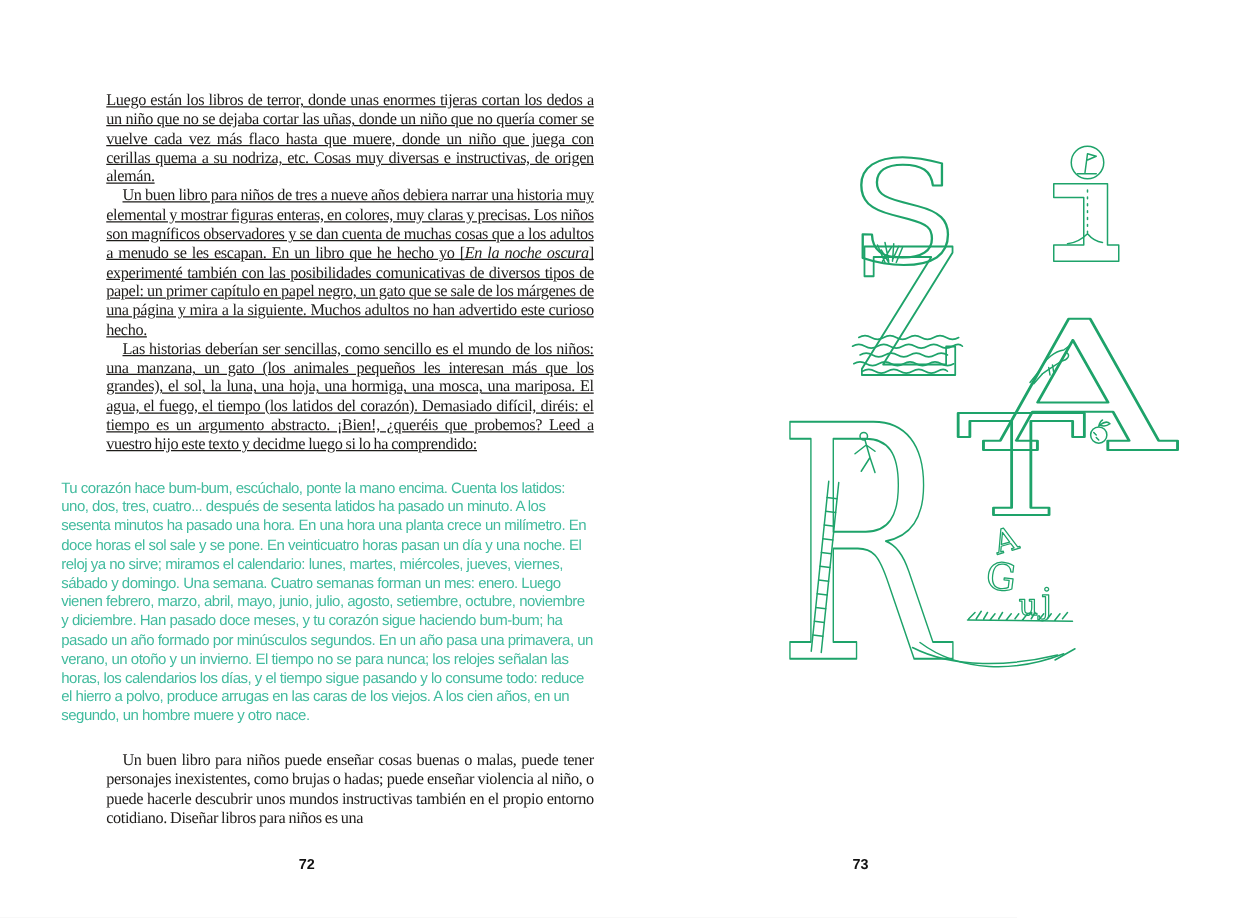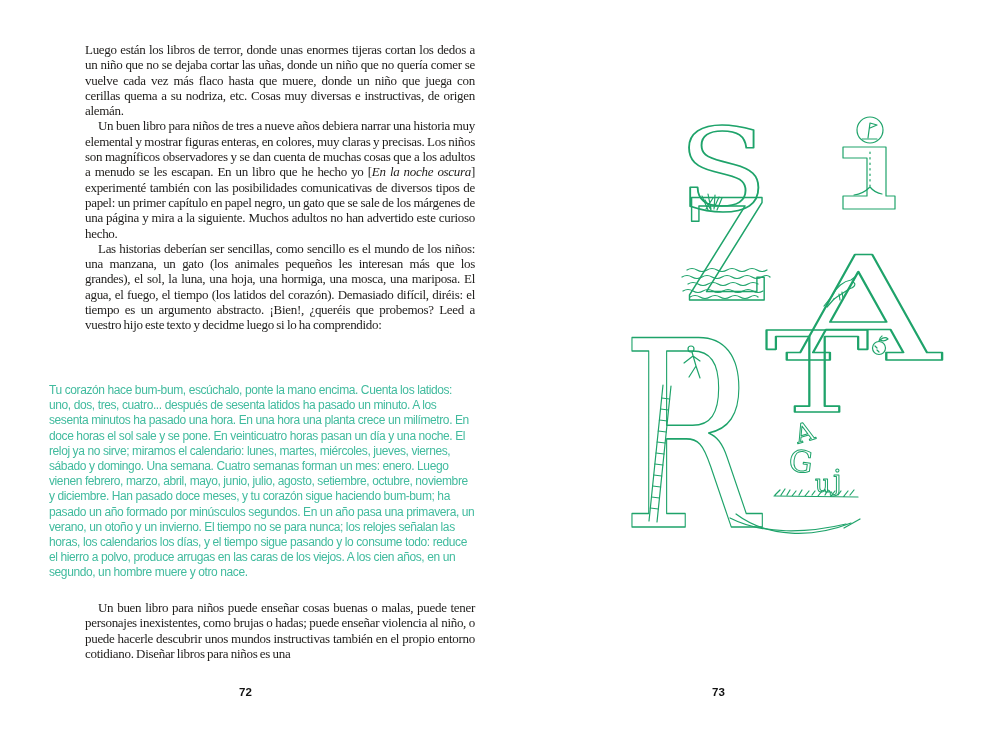--- a/index.html
+++ b/index.html
@@ -24,34 +24,34 @@
     position:absolute;left:49px;top:383px;width:426px;
     font-family:"Liberation Sans",sans-serif;color:var(--quote);
     font-size:12px;line-height:15.2px;letter-spacing:-0.4px;text-align:left;
   }
   .quote-block p{margin:0;}
   .page-num{
     position:absolute;top:686px;font-family:"Liberation Sans",sans-serif;
     font-weight:bold;font-size:11.5px;color:#121212;
   }
   .page-num.left{left:239px;}
-  .page-num.right{left:712px;}
+  .page-num.right{left:682px;}
   .collage{position:absolute;left:618px;top:88px;width:345px;height:470px;}
   .collage .ink{fill:none;stroke:var(--ink);stroke-linecap:round;stroke-linejoin:round;}
   .collage text{font-family:"DejaVu Serif",serif;stroke-width:1.6;}
   .collage text.tiny{stroke-width:1;}
   .collage path,.collage circle,.collage ellipse{stroke-width:1.2;}
   .ital{font-style:italic;}
 </style>
 </head>
 <body>
 
 <div class="stage">
 
-  <div class="text-col" style="top:42px;">
+  <div class="text-col" style="top:72px;text-decoration:underline;">
     <p>Luego están los libros de terror, donde unas enormes tijeras cortan los dedos a un niño que no se dejaba cortar las uñas, donde un niño que no quería comer se vuelve cada vez más flaco hasta que muere, donde un niño que juega con cerillas quema a su nodriza, etc. Cosas muy diversas e instructivas, de origen alemán.</p>
     <p class="indented"><span>Un buen libro para niños de tres a nueve años debiera narrar una historia muy elemental y mostrar figuras enteras, en colores, muy claras y precisas. Los niños son magníficos observadores y se dan cuenta de muchas cosas que a los adultos a menudo se les escapan. En un libro que he hecho yo [</span><span class="ital">En la noche oscura</span><span>] experimenté también con las posibilidades comunicativas de diversos tipos de papel: un primer capítulo en papel negro, un gato que se sale de los márgenes de una página y mira a la siguiente. Muchos adultos no han advertido este curioso hecho.</span></p>
     <p class="indented">Las historias deberían ser sencillas, como sencillo es el mundo de los niños: una manzana, un gato (los animales pequeños les interesan más que los grandes), el sol, la luna, una hoja, una hormiga, una mosca, una mariposa. El agua, el fuego, el tiempo (los latidos del corazón). Demasiado difícil, diréis: el tiempo es un argumento abstracto. ¡Bien!, ¿queréis que probemos? Leed a vuestro hijo este texto y decidme luego si lo ha comprendido:</p>
   </div>
 
   <div class="quote-block">
     <p>Tu corazón hace bum-bum, escúchalo, ponte la mano encima. Cuenta los latidos: uno, dos, tres, cuatro... después de sesenta latidos ha pasado un minuto. A los sesenta minutos ha pasado una hora. En una hora una planta crece un milímetro. En doce horas el sol sale y se pone. En veinticuatro horas pasan un día y una noche. El reloj ya no sirve; miramos el calendario: lunes, martes, miércoles, jueves, viernes, sábado y domingo. Una semana. Cuatro semanas forman un mes: enero. Luego vienen febrero, marzo, abril, mayo, junio, julio, agosto, setiembre, octubre, noviembre y diciembre. Han pasado doce meses, y tu corazón sigue haciendo bum-bum; ha pasado un año formado por minúsculos segundos. En un año pasa una primavera, un verano, un otoño y un invierno. El tiempo no se para nunca; los relojes señalan las horas, los calendarios los días, y el tiempo sigue pasando y lo consume todo: reduce el hierro a polvo, produce arrugas en las caras de los viejos. A los cien años, en un segundo, un hombre muere y otro nace.</p>
   </div>
 
   <div class="text-col" style="top:600px;">

